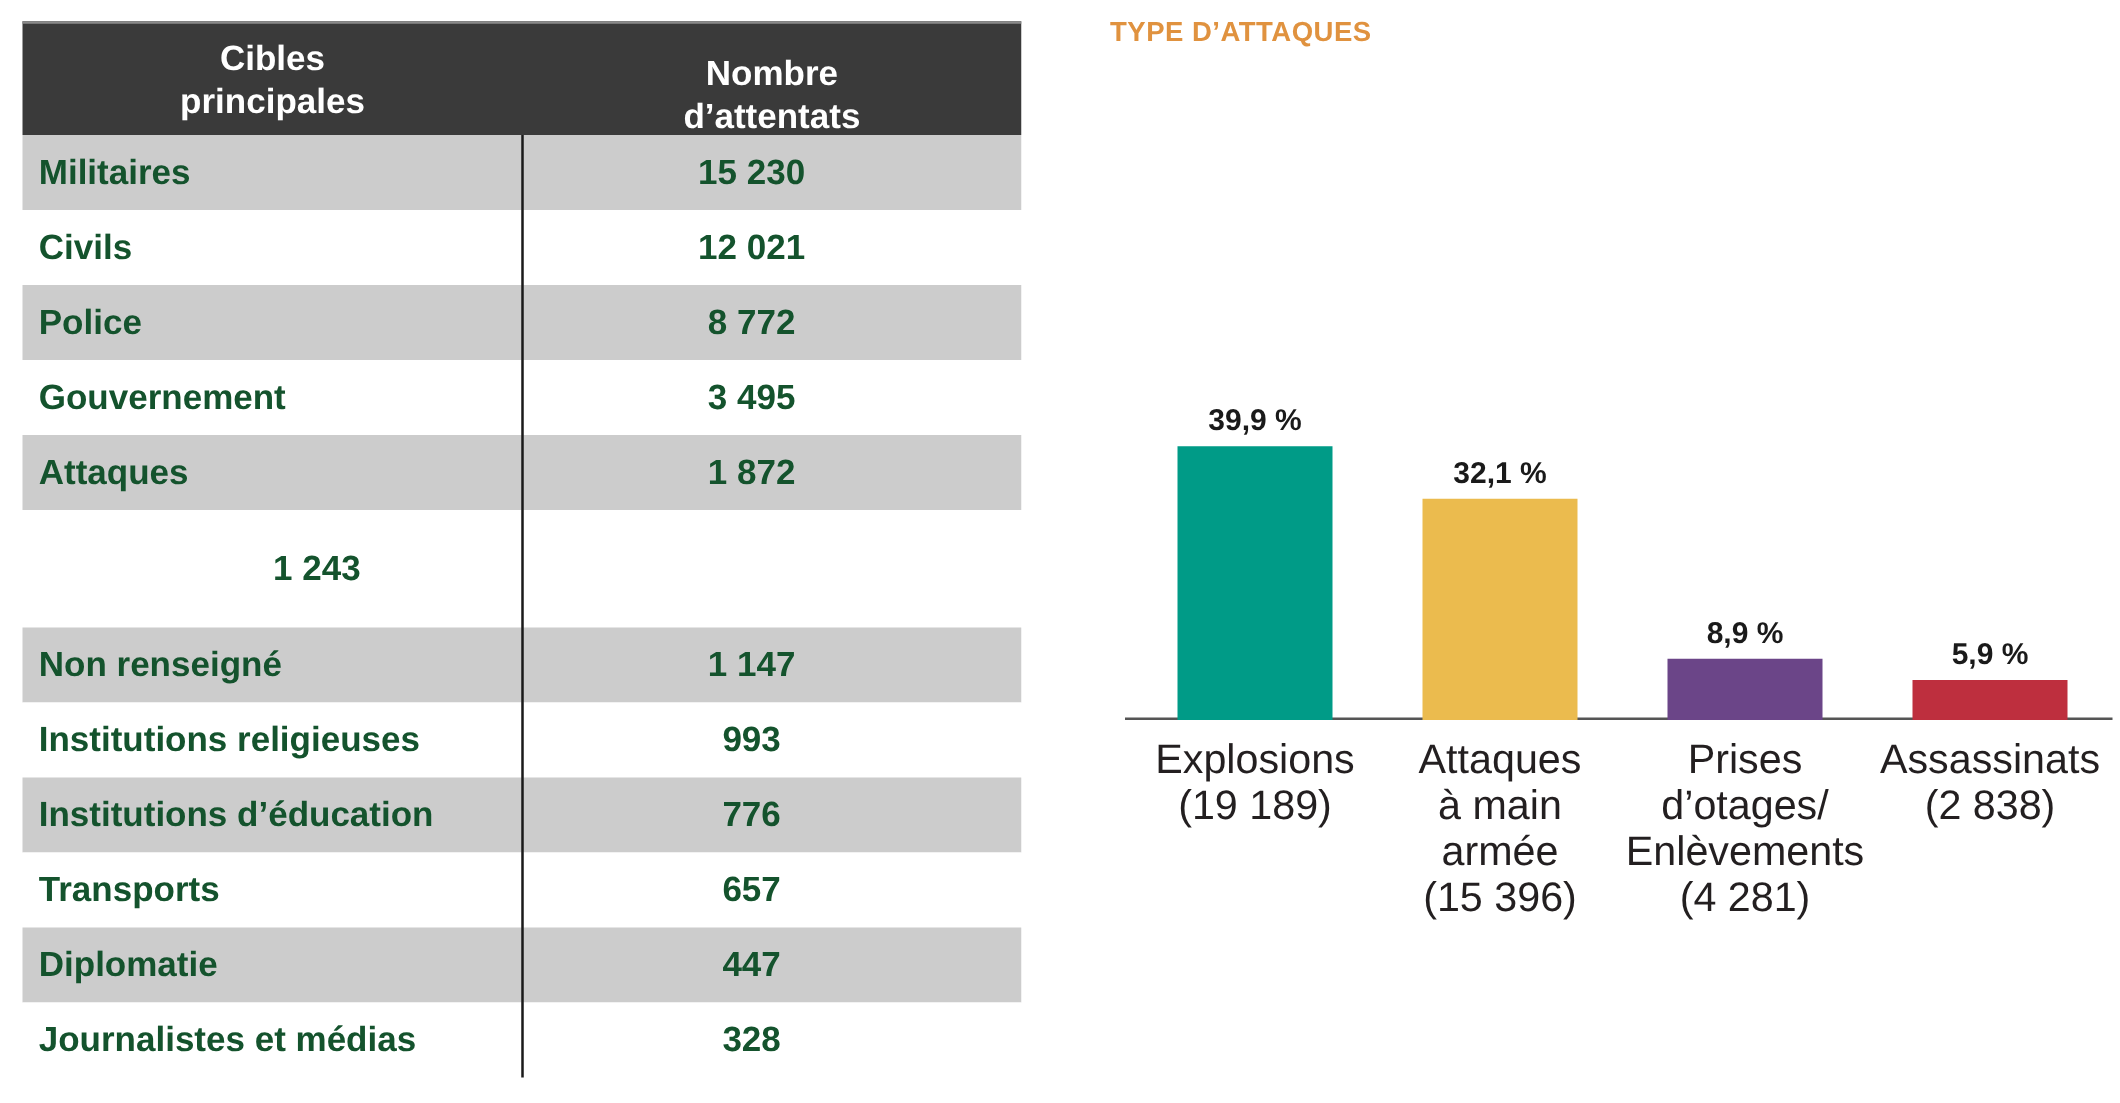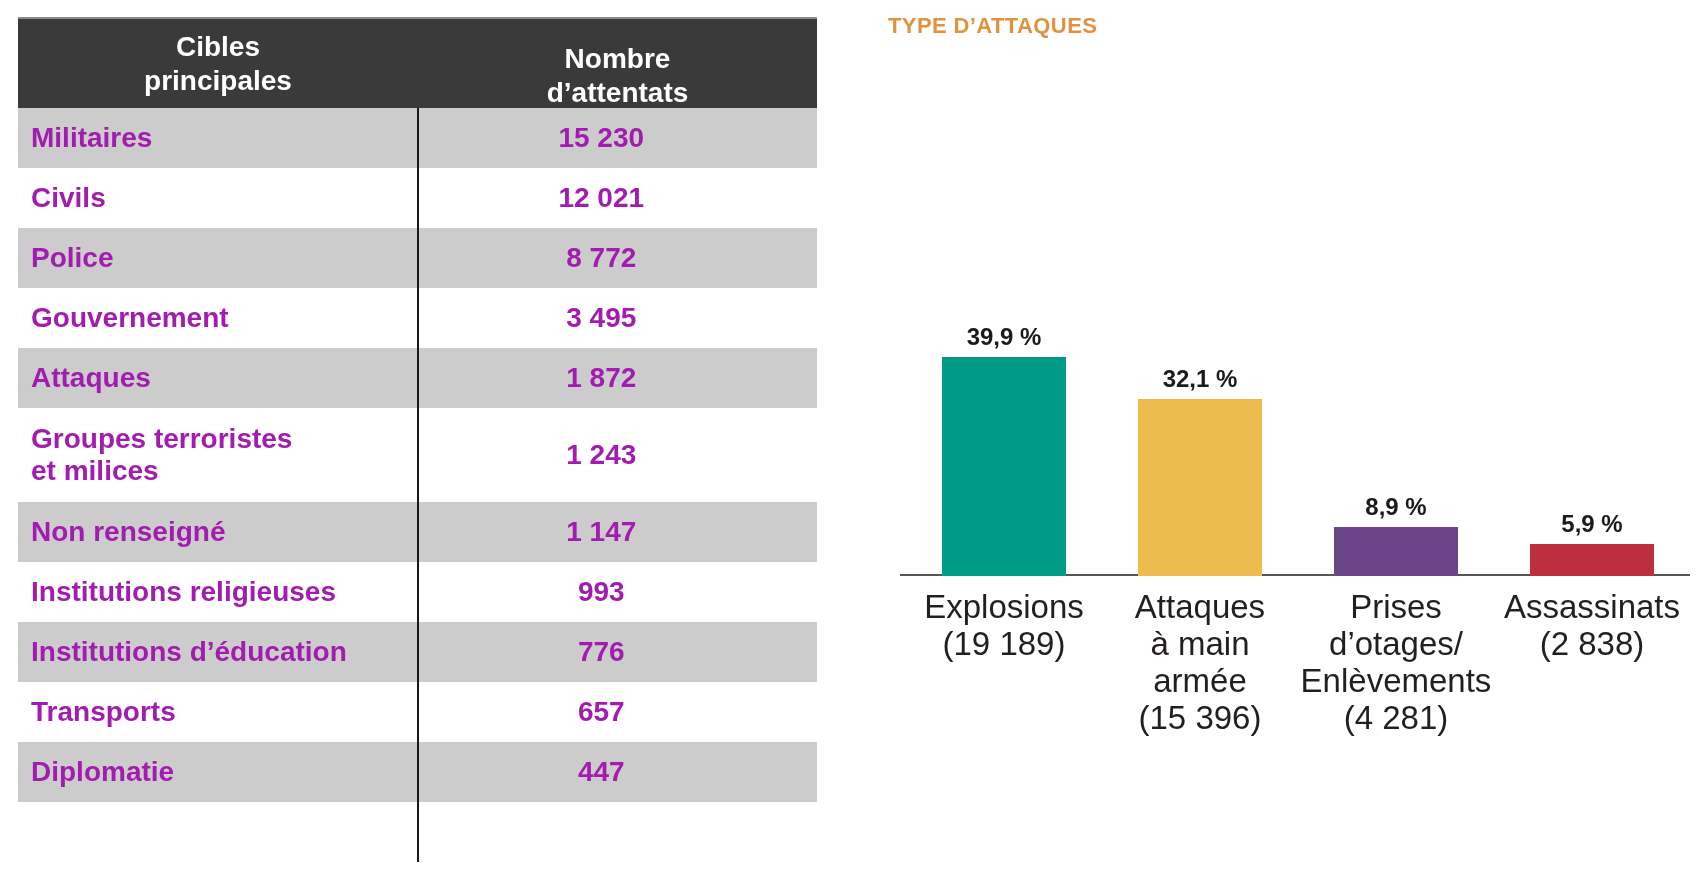--- a/index.html
+++ b/index.html
@@ -44,21 +44,21 @@
     min-height: 60px;
     background: #ffffff;
   }
   .tr.shade { background: #CCCCCC; }
   .tr.tall { min-height: 94px; }
   .td {
     display: flex;
     align-items: center;
     font-size: 28px;
     font-weight: bold;
-    color: #a21caf;
+    color: #14532d;
   }
   .td.label {
     width: 400px;
     padding-left: 13px;
     white-space: pre-line;
     line-height: 32px;
   }
   .td.value {
     width: 471px;
     justify-content: center;
@@ -141,22 +141,20 @@
         </div>
         <div class="tr">
           <div class="td label">Gouvernement</div>
           <div class="td value">3 495</div>
         </div>
         <div class="tr shade">
           <div class="td label">Attaques</div>
           <div class="td value">1 872</div>
         </div>
         <div class="tr tall">
-          <div class="td label">Groupes terroristes
-et milices</div>
           <div class="td value">1 243</div>
         </div>
         <div class="tr shade">
           <div class="td label">Non renseigné</div>
           <div class="td value">1 147</div>
         </div>
         <div class="tr">
           <div class="td label">Institutions religieuses</div>
           <div class="td value">993</div>
         </div>
@@ -164,20 +162,24 @@
           <div class="td label">Institutions d’éducation</div>
           <div class="td value">776</div>
         </div>
         <div class="tr">
           <div class="td label">Transports</div>
           <div class="td value">657</div>
         </div>
         <div class="tr shade">
           <div class="td label">Diplomatie</div>
           <div class="td value">447</div>
+        </div>
+        <div class="tr">
+          <div class="td label">Journalistes et médias</div>
+          <div class="td value">328</div>
         </div>
       </div>
     <div class="divider"></div>
   </section>
 
   <h2 class="chart-title" style="color: rgb(224, 146, 63);">TYPE D’ATTAQUES</h2>
   <div class="axis"></div>
   <div id="chart-area">
       <div class="bar" style="left: 942px; width: 124px; height: 219px; background: rgb(0, 155, 135);"></div>
       <div class="pct" style="left: 1004px; bottom: 531px;">39,9 %</div>

